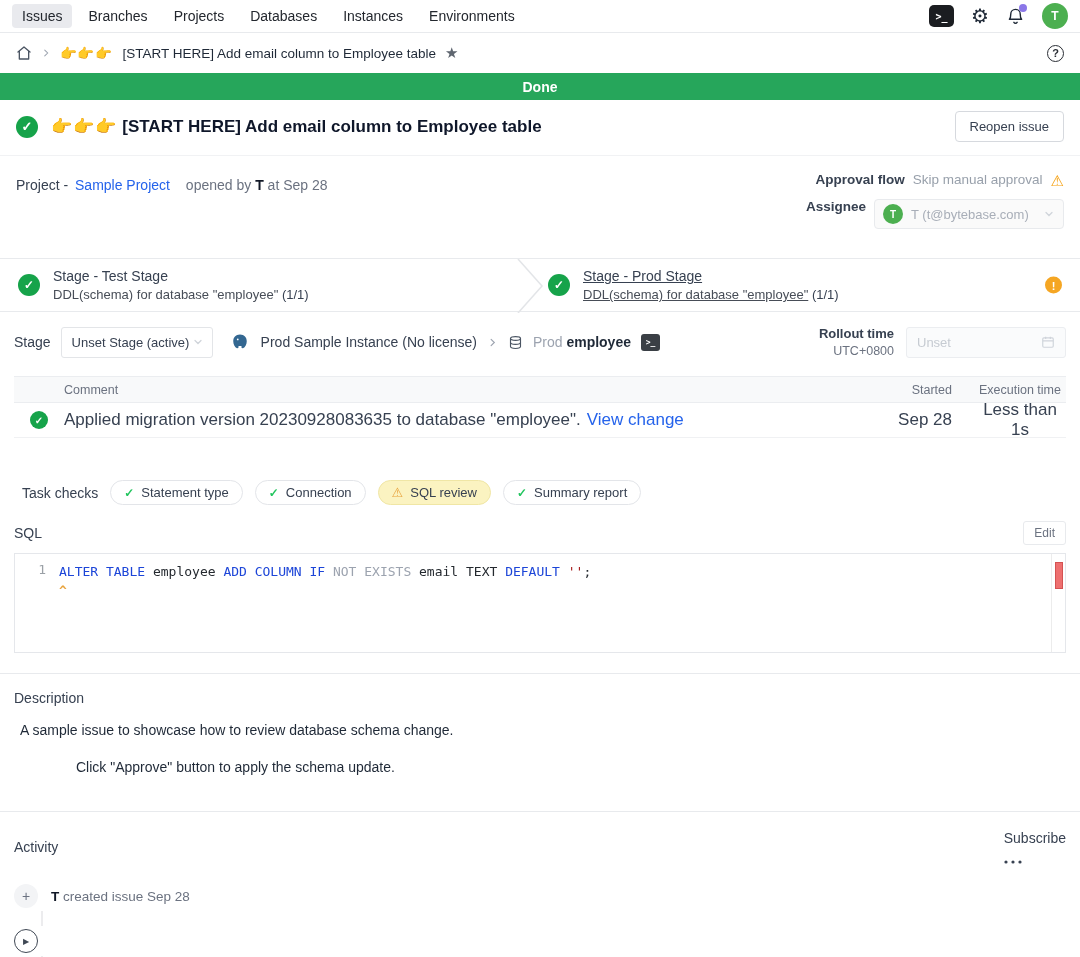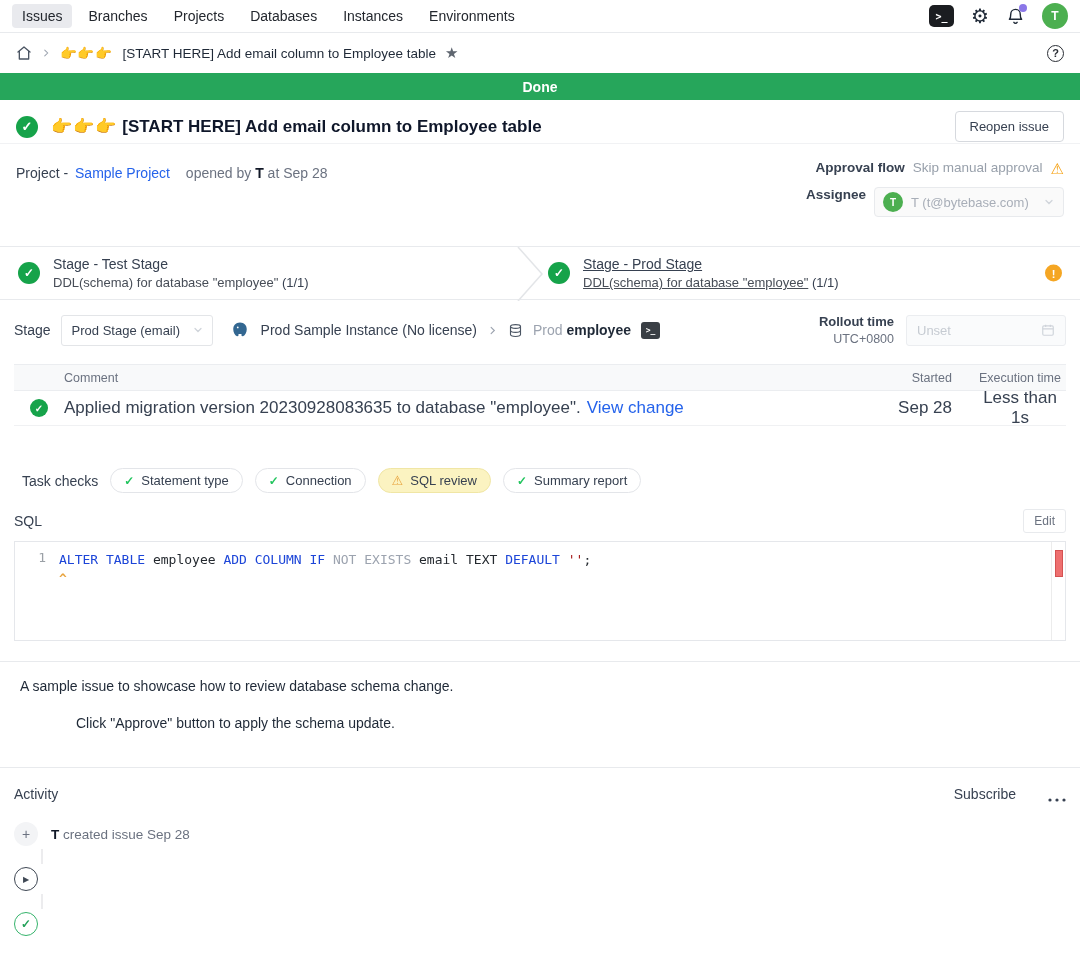--- a/index.html
+++ b/index.html
@@ -29,21 +29,21 @@
   .pointers { color:#f0a63a; letter-spacing:1px; white-space:nowrap; }
   .bc-title { color:#1f2937; cursor:pointer; }
   .star-ic::before { content:"\2605"; color:#5f6670; font-size:15px; }
   .help-ic { margin-left:auto; width:17px; height:17px; border:1.5px solid #2a2e35; border-radius:50%;
     display:flex; align-items:center; justify-content:center; font-size:11px; font-weight:bold; color:#2a2e35; }
   .help-ic::before { content:"?"; }
   
   .banner { height:27px; background:#26a65b; color:#fff; display:flex; align-items:center; justify-content:center;
     font-size:14px; font-weight:600; }
   
-  .title-row { display:flex; align-items:center; padding:11px 16px 1px; border-bottom:1px solid #f1f2f4; }
+  .title-row { display:flex; align-items:center; padding:11px 16px 13px; border-bottom:1px solid #f1f2f4; }
   .cc { display:inline-flex; align-items:center; justify-content:center; border-radius:50%; background:#16a34a;
     color:#fff; flex-shrink:0; }
   .cc::before { content:"\2713"; font-weight:bold; }
   .check-lg { width:22px; height:22px; font-size:13px; }
   .check-md { width:22px; height:22px; font-size:12px; }
   .check-sm { width:18px; height:18px; font-size:10px; }
   .issue-title { font-size:17px; font-weight:700; margin:0 0 0 13px; color:#0f172a; }
   .reopen-btn { margin-left:auto; border:1px solid #d6d9de; background:#fff; border-radius:4px;
     padding:7px 14px; font-size:13px; color:#374151; cursor:pointer; font-family:inherit; }
   
@@ -132,21 +132,21 @@
   .divider2 { border:none; border-top:1px solid #e8eaed; margin:36px 0 0; }
   
   .desc { padding:0 14px; margin-top:16px; }
   .desc-label { font-size:14px; color:#374151; }
   .desc-p1 { font-size:14px; color:#1f2937; margin:16px 0 0 6px; }
   .desc-p2 { font-size:14px; color:#1f2937; margin:21px 0 0 62px; }
   
   .activity { padding:0 14px; margin-top:18px; }
   .act-head { display:flex; align-items:center; }
   .act-label { font-size:14px; color:#374151; }
-  .act-right { margin-left:auto; display:flex; align-items:flex-end; gap:32px; }
+  .act-right { margin-left:auto; display:flex; align-items:flex-start; gap:14px;flex-direction:column; }
   .subscribe { font-size:14px; color:#374151; cursor:pointer; }
   .more-ic { display:flex; cursor:pointer; }
   .act-list { margin-top:20px; }
   .act-item { display:flex; align-items:center; gap:13px; }
   .act-ico { width:24px; height:24px; border-radius:50%; display:flex; align-items:center; justify-content:center;
     flex-shrink:0; }
   .ico-plus { background:#f3f4f6; color:#6b7280; font-size:14px; }
   .ico-plus::before { content:"+"; }
   .ico-play { border:1.5px solid #3f4854; color:#3f4854; font-size:8px; }
   .ico-play::before { content:"\25B6"; }
@@ -257,21 +257,21 @@
       <div class="stage-title">Stage - Prod Stage</div>
       <div class="stage-sub"><span class="u">DDL(schema) for database "employee"</span> <span class="stage-count">(1/1)</span></div>
     </span>
   </div>
   <span class="alert-circle"></span>
 </div>
 
 <div class="stage-bar">
   <span class="sb-label">Stage</span>
   <span class="sb-select">
-    <span>Prod Stage (email)</span>
+    <span>Unset Stage (active)</span>
     <svg viewBox="0 0 24 24" width="12" height="12" fill="none" stroke="#cfd4da" stroke-width="2.5" stroke-linecap="round">
         <path d="M6 9l6 6 6-6"></path>
       </svg>
   </span>
   <span style="display:flex;margin-left:8px;">
     <svg width="18" height="18" viewBox="0 0 24 24" fill="#336791">
         <path d="M12 2C6.2 2 3 6 3 11c0 4.2 2 8.2 5 9.2 1 .4 2-.2 2-1.1v-1.9c.6.1 1.3.1 2 .1s1.4 0 2-.1v1.9c0 .9 1 1.5 2 1.1 3-1 5-5 5-9.2 0-5-3.2-9-9-9z"></path>
         <circle cx="9" cy="8.5" r="1.2" fill="#fff"></circle>
       </svg>
   </span>
@@ -357,20 +357,21 @@
     </div>
     <div class="ruler">
       <div class="red-marker"></div>
     </div>
   </div>
 </div>
 
 <hr class="divider">
 
 <div class="desc">
+  <div class="desc-label">Description</div>
   <div class="desc-p1">A sample issue to showcase how to review database schema change.</div>
   <div class="desc-p2">Click "Approve" button to apply the schema update.</div>
 </div>
 
 <hr class="divider2">
 
 <div class="activity">
   <div class="act-head">
     <span class="act-label">Activity</span>
     <span class="act-right">

